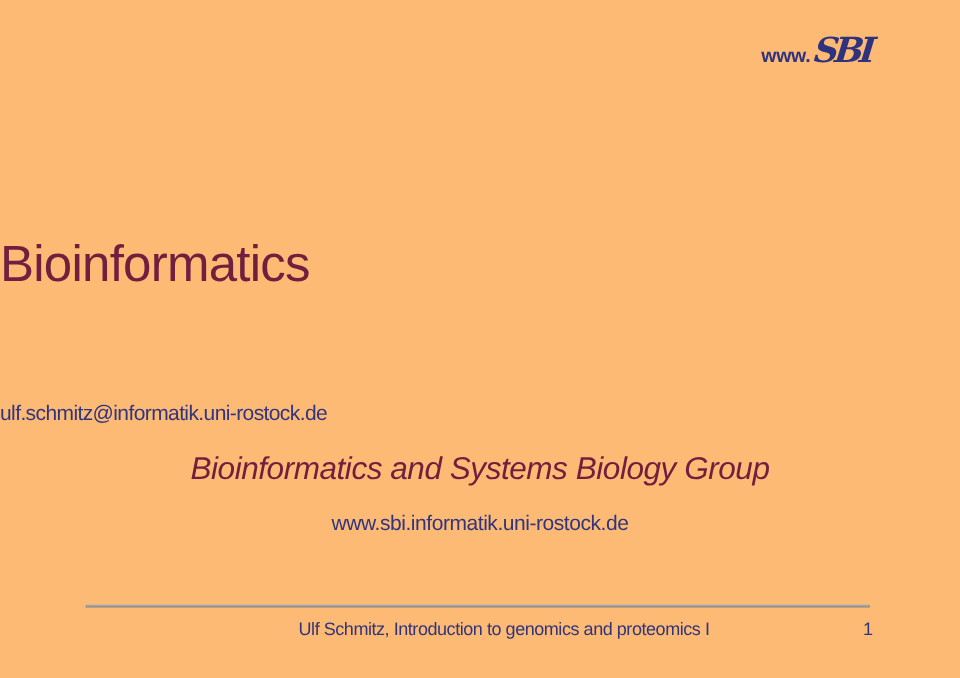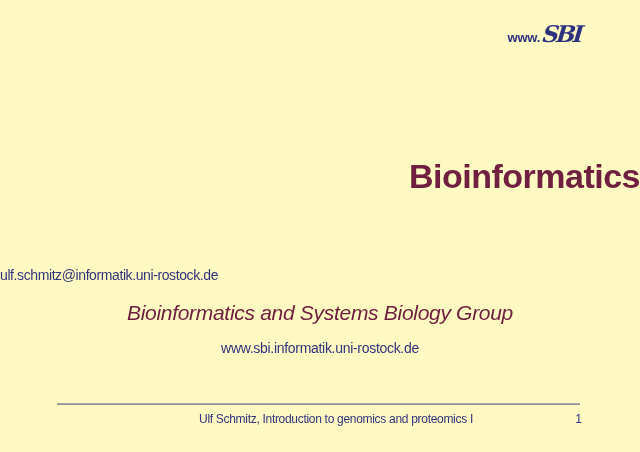--- a/index.html
+++ b/index.html
@@ -7,21 +7,21 @@
   body {
     width: 640px;
     height: 452px;
     position: relative;
     overflow: hidden;
     font-family: "Liberation Sans", sans-serif;
   }
   .slide {
     position: absolute;
     inset: 0;
-    background: #fef9c3;
+    background: #fdba74;
   }
 
   
   .header-url {
     position: absolute;
     top: 22px;
     right: 57px;
     display: flex;
     align-items: baseline;
     color: #2f337e;
@@ -39,23 +39,23 @@
     display: inline-block;
     margin: 0 2px 0 3px;
     line-height: 1;
   }
 
   .title {
     position: absolute;
     top: 157px;
     left: 0;
     width: 100%;
-    text-align: right;
+    text-align: left;
     color: #70203f;
-    font-weight: bold;
+    font-weight: normal;
     font-size: 34px;
     letter-spacing: -0.5px;
     line-height: 1.15;
   }
   .subtitle {
     position: absolute;
     top: 199px;
     left: 0;
     width: 100%;
     text-align: center;

